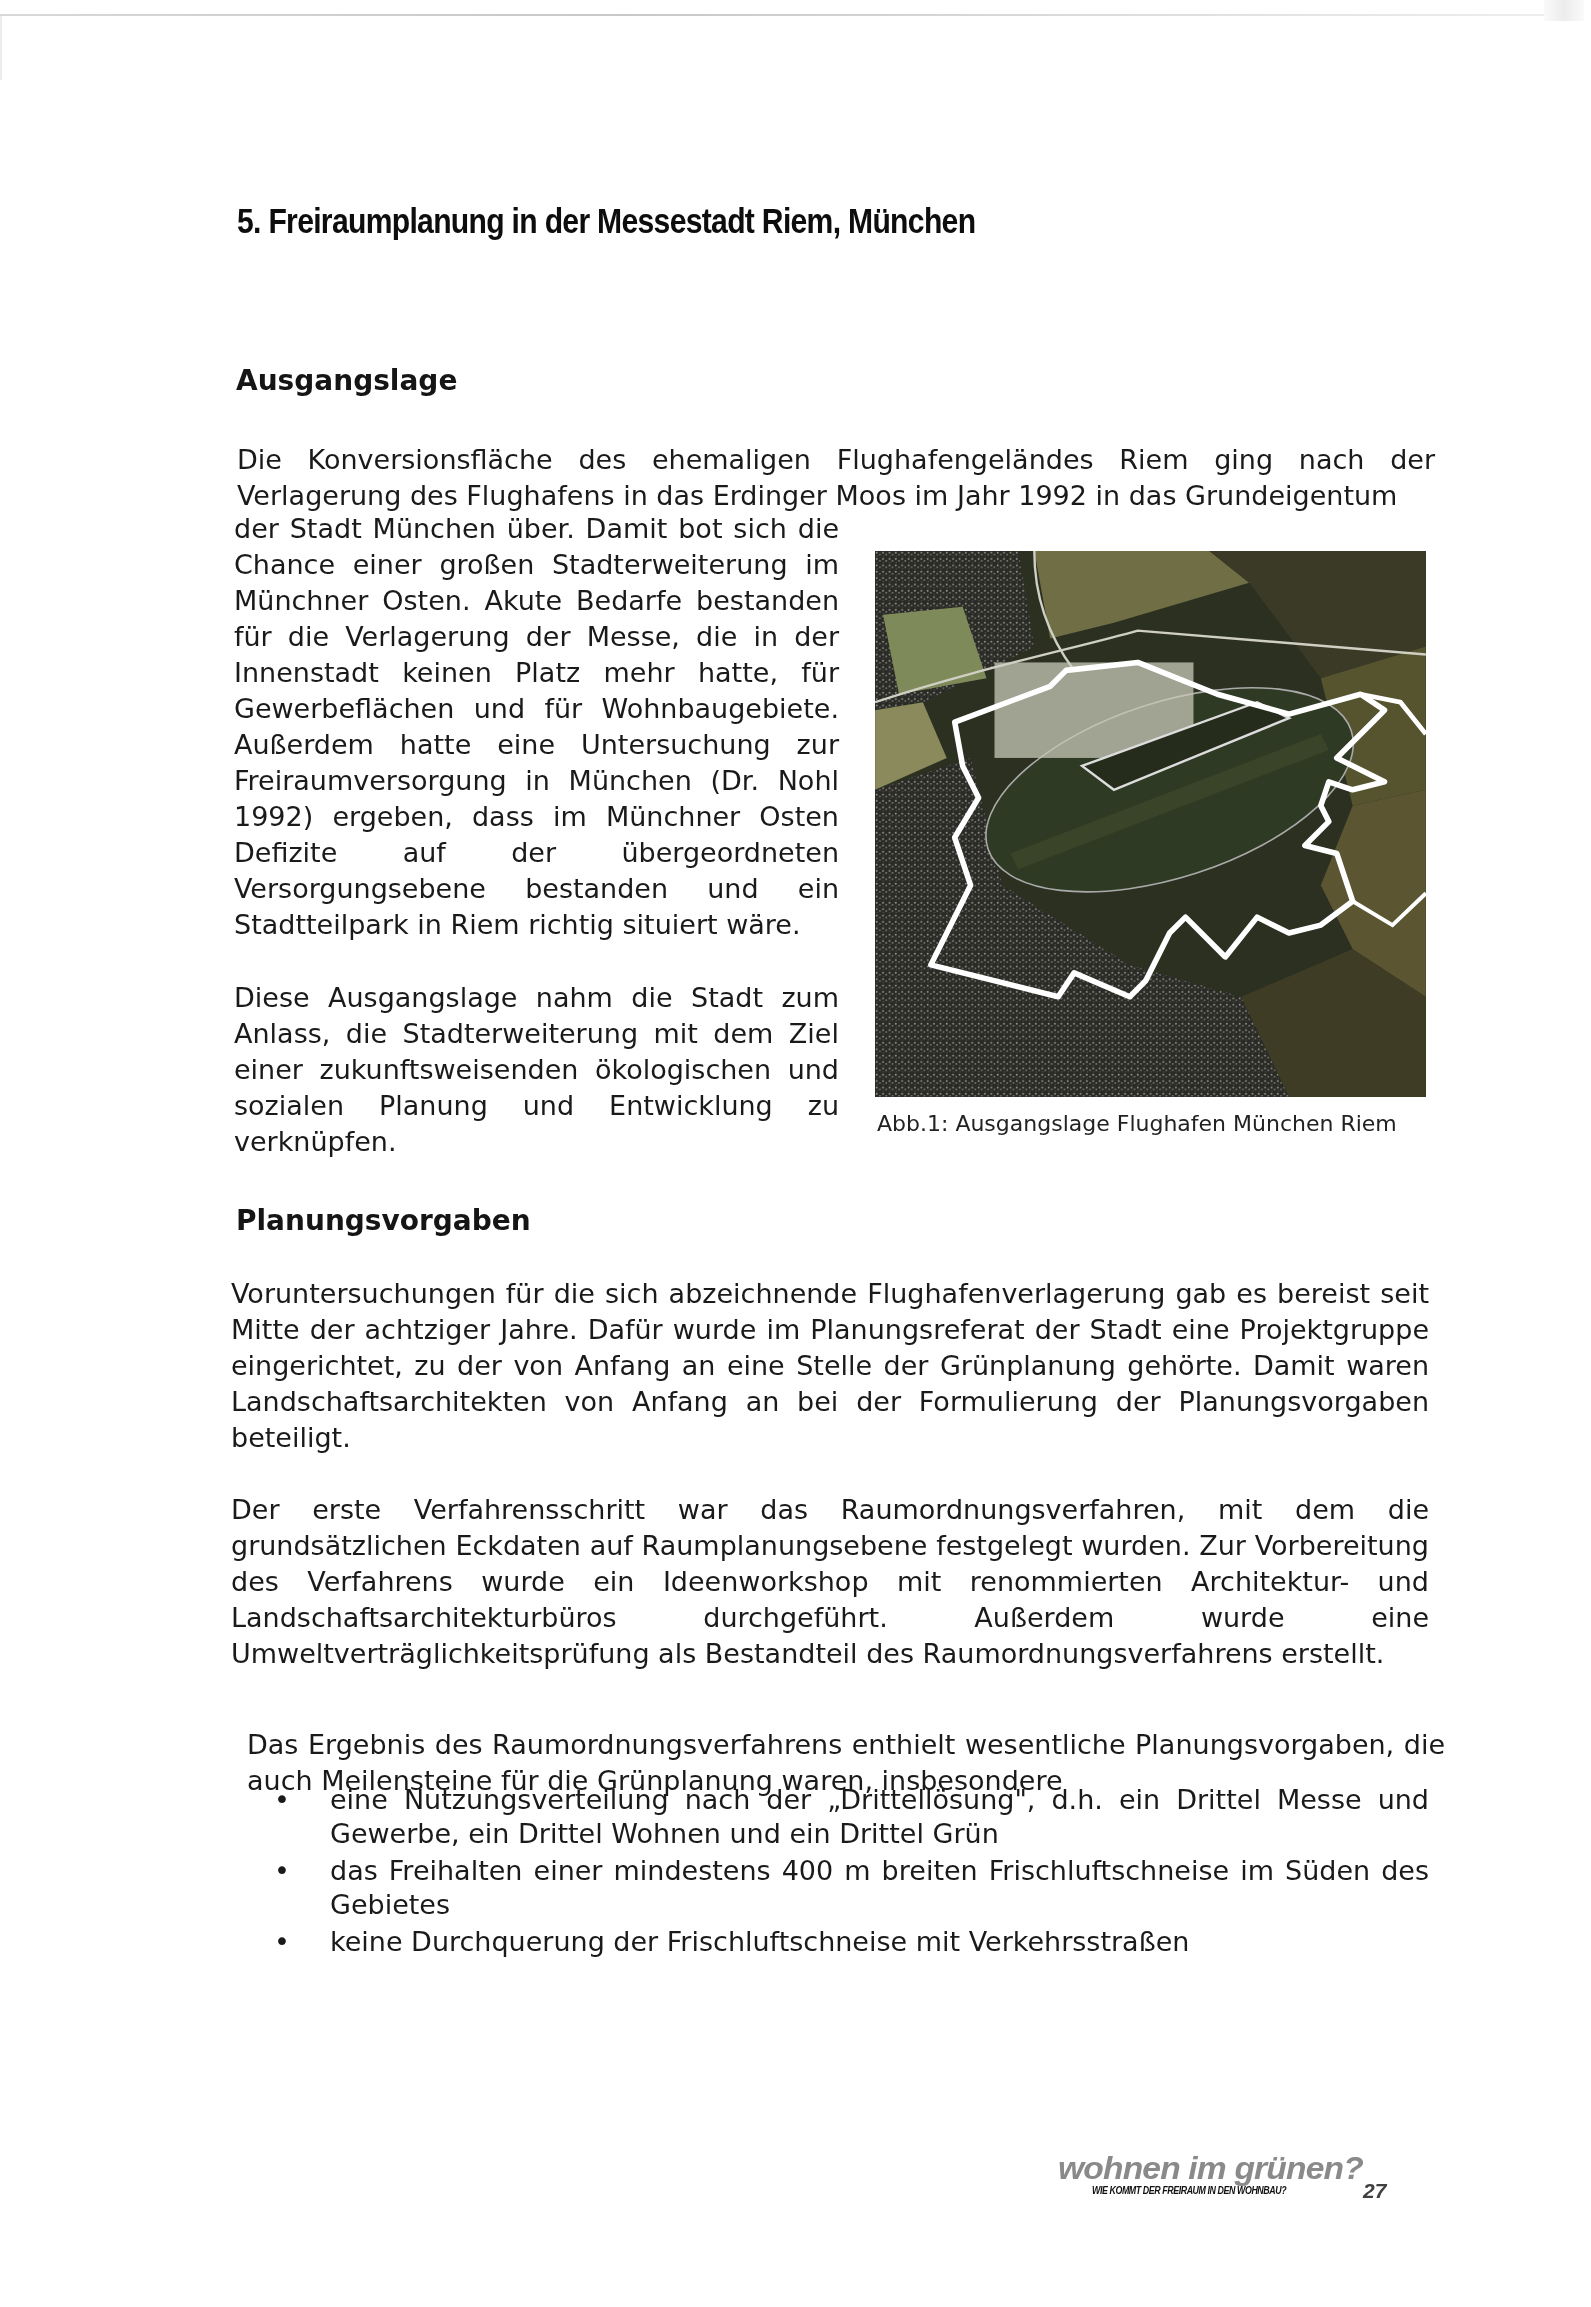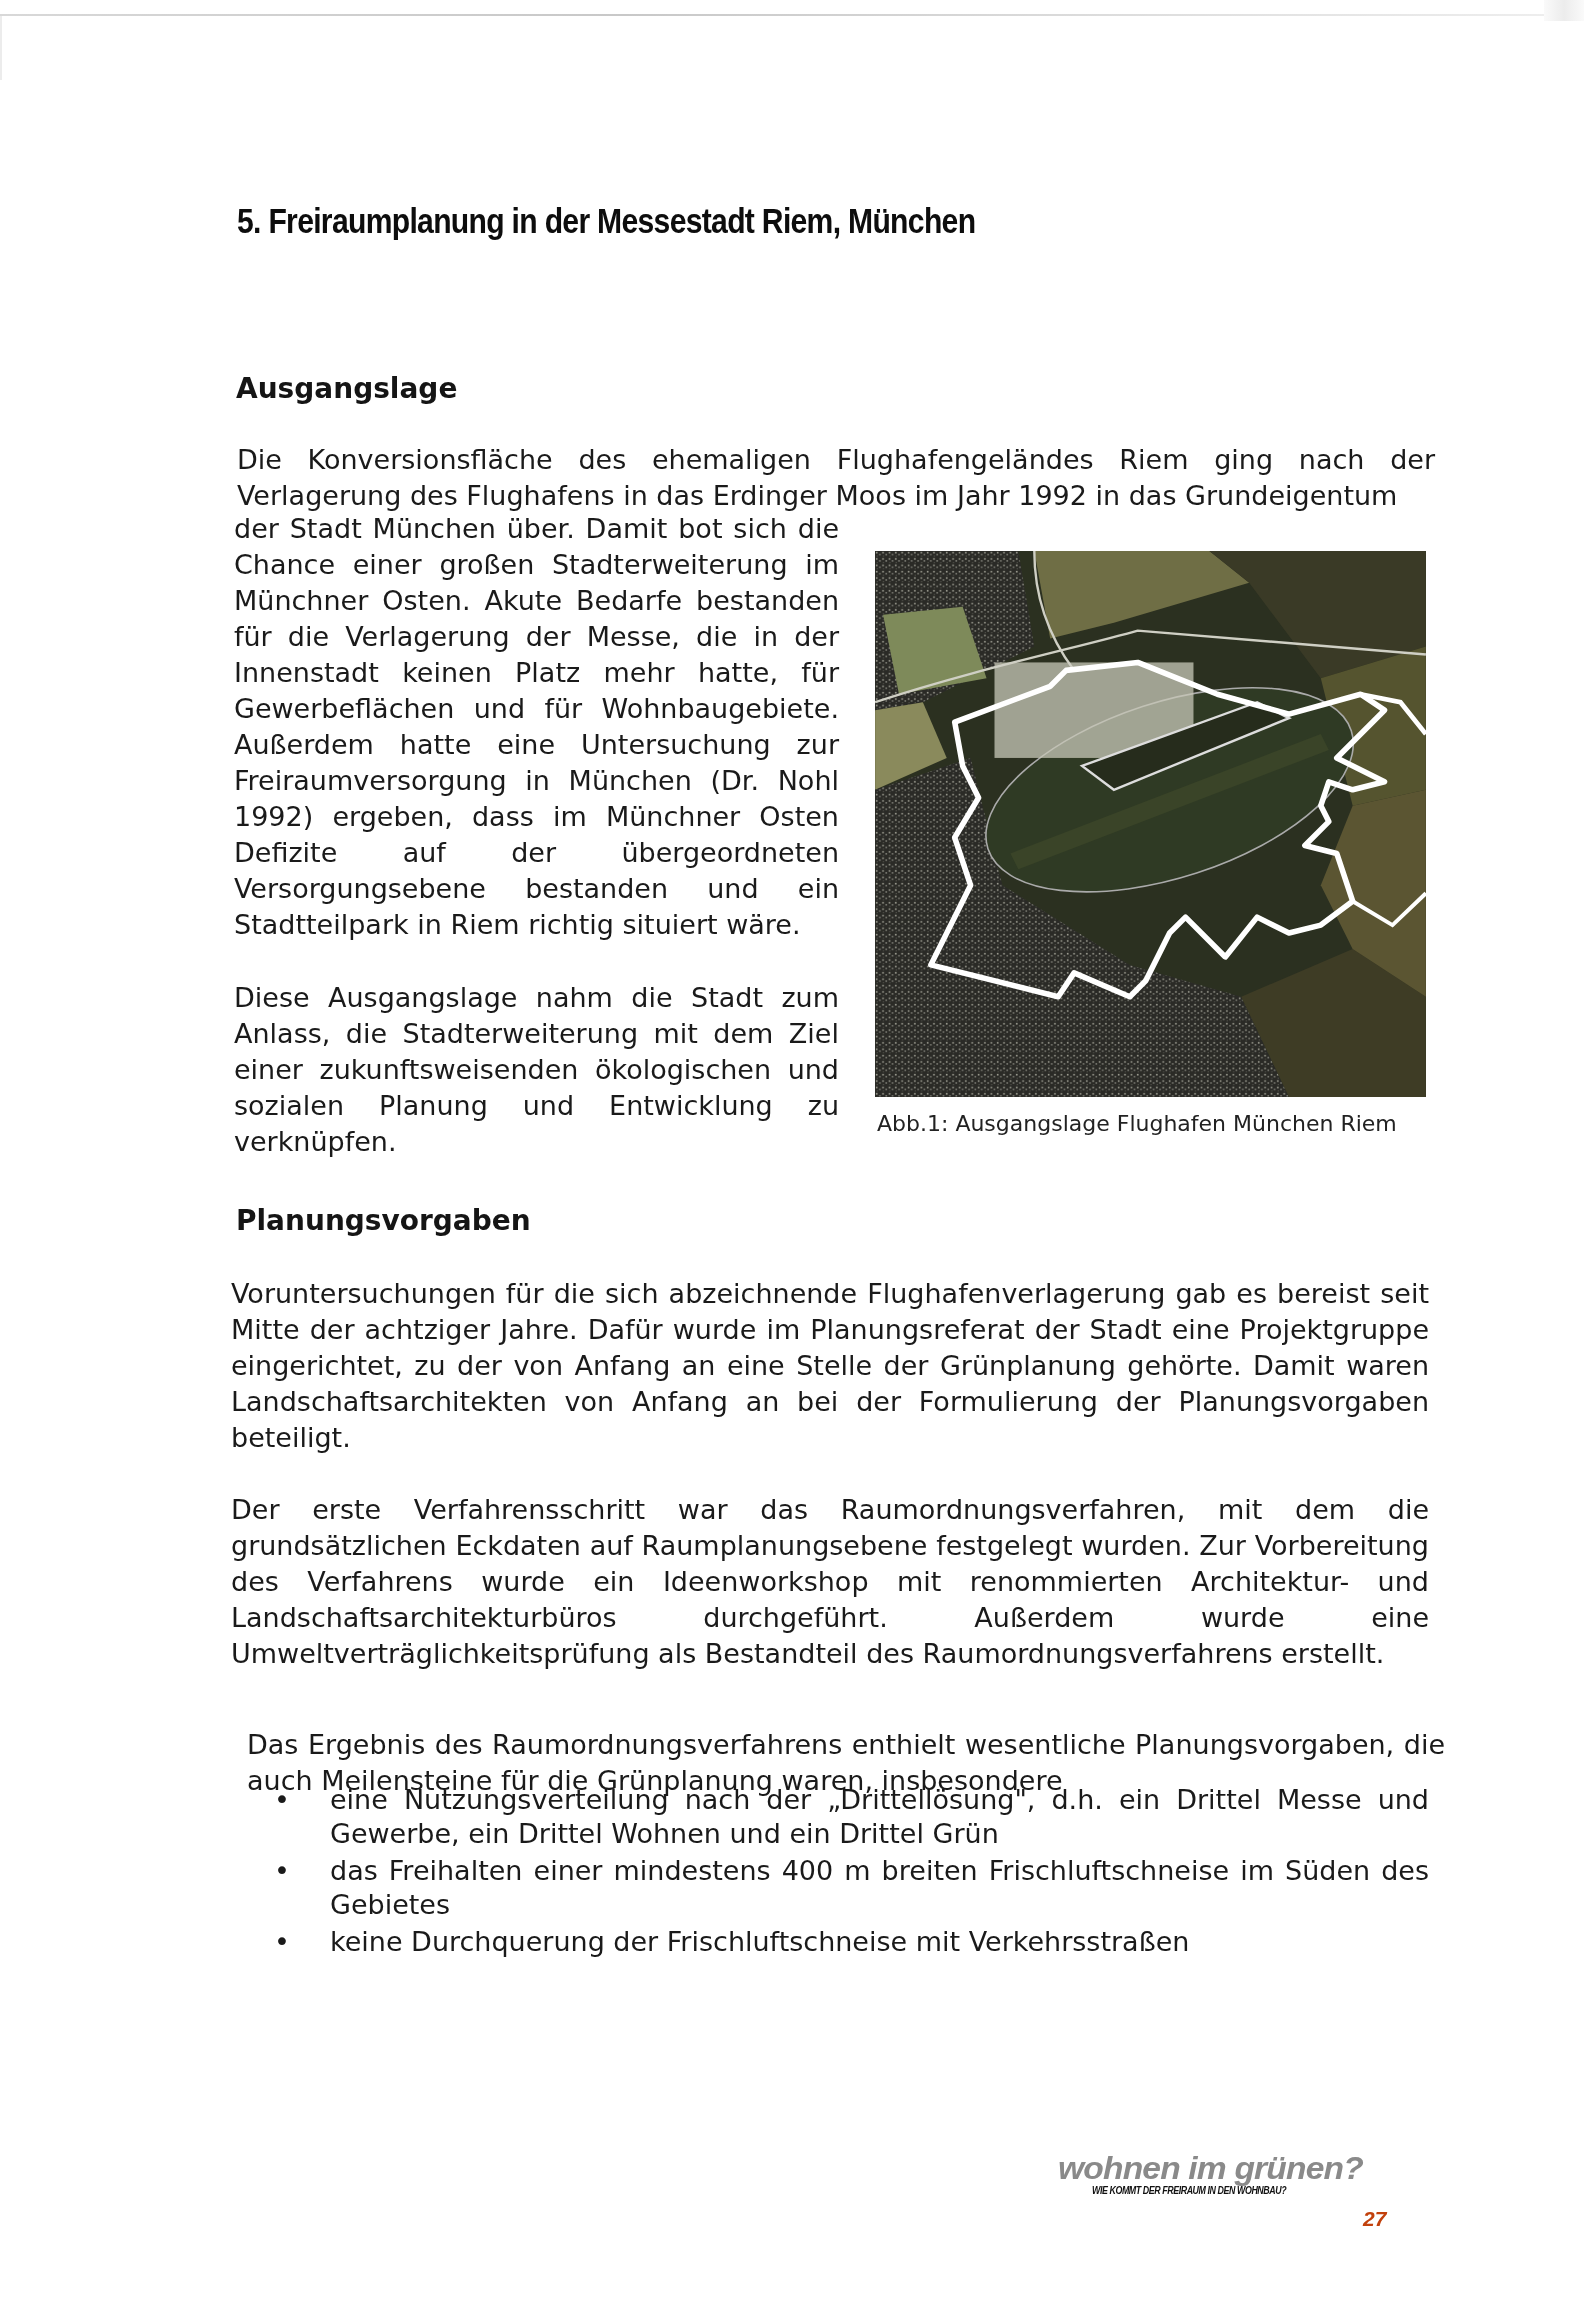--- a/index.html
+++ b/index.html
@@ -61,36 +61,36 @@
     }
     .footer-sub {
       position: absolute; left: 1092px; top: 2185px;
       font-family: "Liberation Sans", sans-serif; font-weight: bold; font-style: italic;
       font-size: 10.3px; color: #111; letter-spacing: -0.5px; white-space: nowrap;
       transform: scaleX(0.86); transform-origin: left top;
     }
     .page-num {
       position: absolute; left: 1363px; top: 2179px;
       font-family: "Liberation Sans", sans-serif; font-weight: bold; font-style: italic;
-      font-size: 21px; color: #c2410c; margin-top: 28px;
+      font-size: 21px; color: #404040;
     }
   </style>
 </head>
 <body>
 
 <div class="scan-line"></div>
 <div class="left-edge"></div>
 <div class="corner-shade"></div>
 
 <h1 class="title">5. Freiraumplanung in der Messestadt Riem, München</h1>
 
 <div class="authors">
 </div>
 
-<h2 class="heading" style="top:372px;margin:0;">Ausgangslage</h2>
+<h2 class="heading" style="top:364px;margin:0;">Ausgangslage</h2>
 
 <p class="para wide" style="top:436px;margin:6px;">Die Konversionsfläche des ehemaligen Flughafengeländes Riem ging nach der Verlagerung des Flughafens in das Erdinger Moos im Jahr 1992 in das Grundeigentum</p>
 
 <p class="para narrow" style="top:511px;margin:0;">der Stadt München über. Damit bot sich die Chance einer großen Stadterweiterung im Münchner Osten. Akute Bedarfe bestanden für die Verlagerung der Messe, die in der Innenstadt keinen Platz mehr hatte, für Gewerbeflächen und für Wohnbaugebiete. Außerdem hatte eine Untersuchung zur Freiraumversorgung in München (Dr. Nohl 1992) ergeben, dass im Münchner Osten Defizite auf der übergeordneten Versorgungsebene bestanden und ein Stadtteilpark in Riem richtig situiert wäre.</p>
 
 <p class="para narrow" style="top:980px;margin:0;">Diese Ausgangslage nahm die Stadt zum Anlass, die Stadterweiterung mit dem Ziel einer zukunftsweisenden ökologischen und sozialen Planung und Entwicklung zu verknüpfen.</p>
 
 <div class="figure">
   <svg width="551" height="546" viewBox="0 0 692 686">
     <defs>

